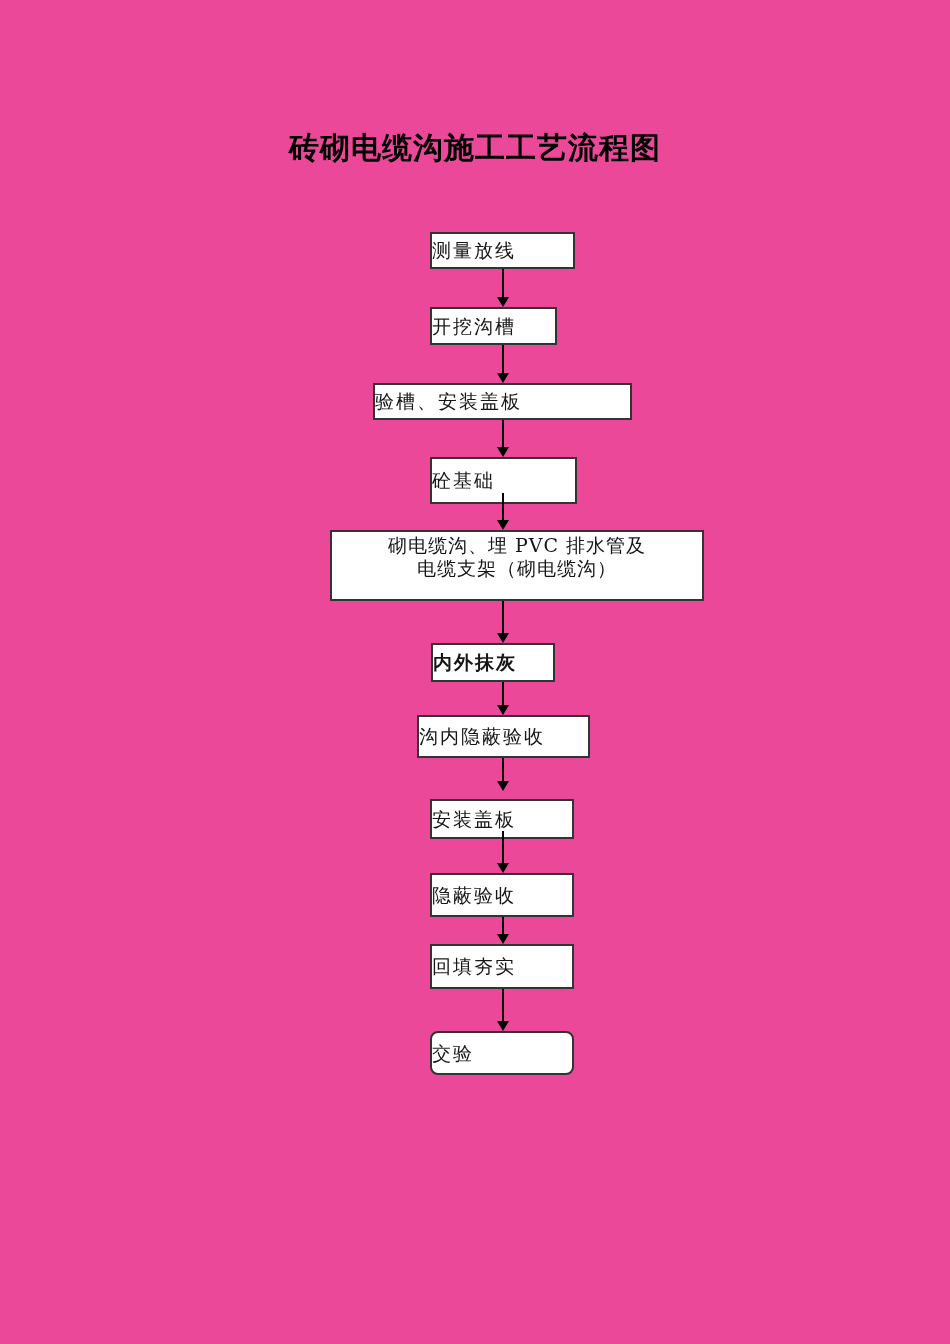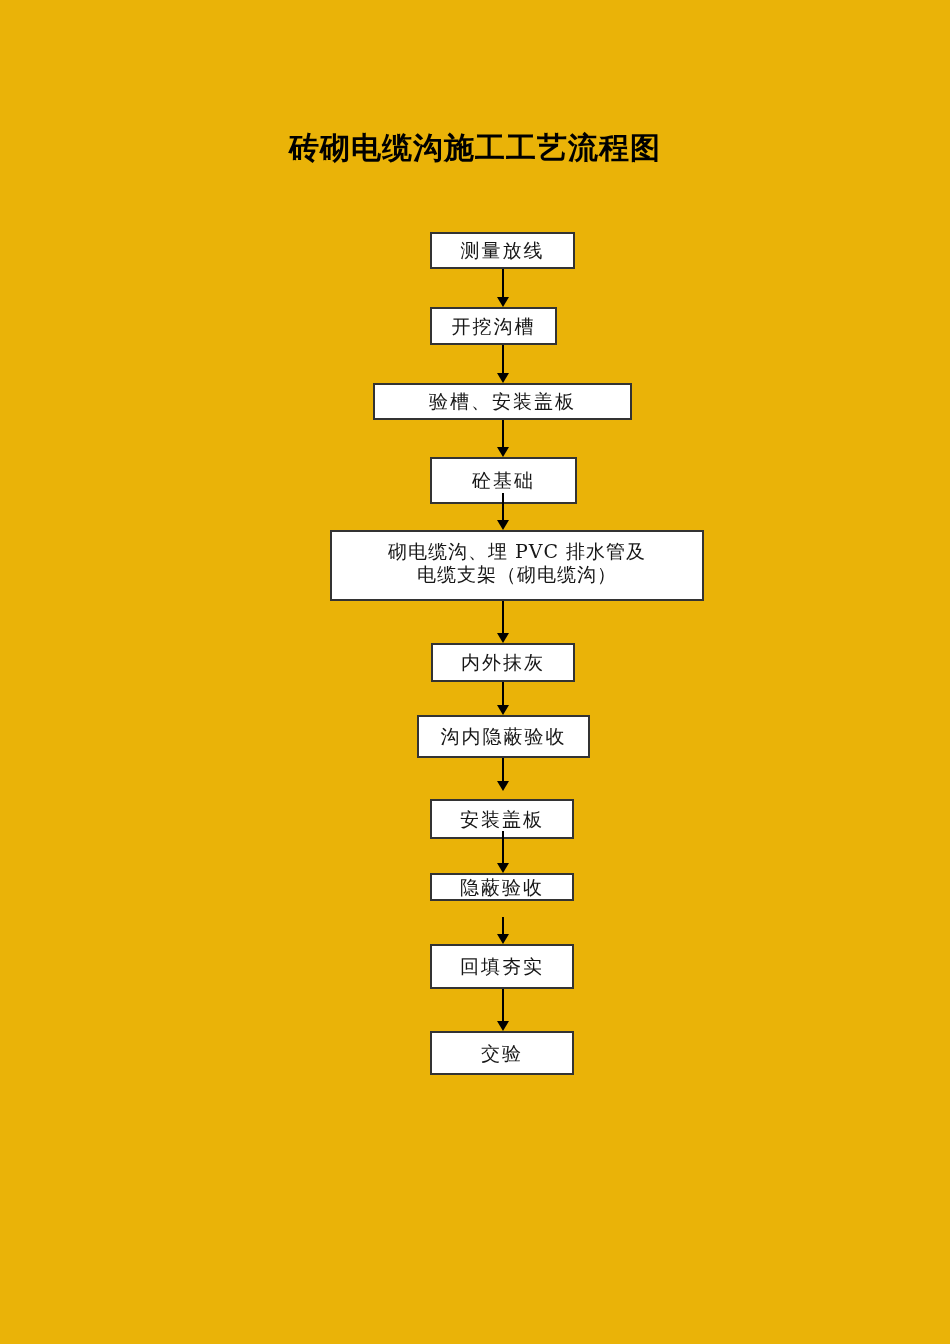--- a/index.html
+++ b/index.html
@@ -1,21 +1,21 @@
 <!DOCTYPE html>
 <html><head>
 <meta charset="utf-8">
 <style>
   * { margin: 0; padding: 0; box-sizing: border-box; }
   html, body { background: #ffffff; }
   .page {
     position: relative;
     width: 950px;
     height: 1344px;
-    background: #eab308;
+    background: #ec4899;
     font-family: "DejaVu Serif", "Liberation Serif", serif;
     overflow: hidden;
     margin: 0 auto;
   }
   .doc-title {
     position: absolute;
     top: 128px;
     left: 0;
     width: 950px;
     text-align: center;
@@ -24,31 +24,31 @@
     letter-spacing: 1px;
     color: #000000;
     white-space: nowrap;
   }
   .node {
     position: absolute;
     border: 2px solid #333333;
     background: #ffffff;
     display: flex;
     align-items: center;
-    justify-content: center;
+    justify-content: flex-start;
     font-size: 19px;
     letter-spacing: 2px;
     color: #161616;
     text-align: center;
     line-height: 23px;
   }
   .node.multiline {
     flex-direction: column;
     justify-content: flex-start;
-    padding-top: 8px;
+    padding-top: 2px;
     letter-spacing: 1px;
   }
   .node span { display: block; white-space: nowrap; }
   .arrow {
     position: absolute;
     left: 496px;
     width: 13px;
     display: flex;
     flex-direction: column;
     align-items: center;
@@ -109,21 +109,21 @@
 
     <div class="node multiline" style="left:330px; top:530px; width:374px; height:71px;">
       <span>砌电缆沟、埋 PVC 排水管及</span>
       <span>电缆支架（砌电缆沟）</span>
     </div>
     <div class="arrow" style="top:601px; height:42px;">
       <div class="arrow-line"></div>
       <div class="arrow-head"></div>
     </div>
 
-    <div class="node" style="left:431px; top:643px; width:144px; height:39px;">
+    <div class="node" style="left:431px; top:643px; width:124px; height:39px;font-weight:bold;">
       <span>内外抹灰</span>
     </div>
     <div class="arrow" style="top:682px; height:33px;">
       <div class="arrow-line"></div>
       <div class="arrow-head"></div>
     </div>
 
     <div class="node" style="left:417px; top:715px; width:173px; height:43px;">
       <span>沟内隐蔽验收</span>
     </div>
@@ -133,34 +133,34 @@
     </div>
 
     <div class="node" style="left:430px; top:791px; width:144px; height:40px;margin-top:8px;">
       <span>安装盖板</span>
     </div>
     <div class="arrow" style="top:831px; height:42px;">
       <div class="arrow-line"></div>
       <div class="arrow-head"></div>
     </div>
 
-    <div class="node" style="left:430px; top:873px; width:144px; height:28px;">
+    <div class="node" style="left:430px; top:873px; width:144px; height:44px;">
       <span>隐蔽验收</span>
     </div>
     <div class="arrow" style="top:917px; height:27px;">
       <div class="arrow-line"></div>
       <div class="arrow-head"></div>
     </div>
 
     <div class="node" style="left:430px; top:944px; width:144px; height:45px;">
       <span>回填夯实</span>
     </div>
     <div class="arrow" style="top:989px; height:42px;">
       <div class="arrow-line"></div>
       <div class="arrow-head"></div>
     </div>
 
-    <div class="node" style="left:430px; top:1031px; width:144px; height:44px;">
+    <div class="node" style="left:430px; top:1031px; width:144px; height:44px;border-radius:8px;">
       <span>交验</span>
     </div>
 
   </div>
 </div>
 
 </body></html>

